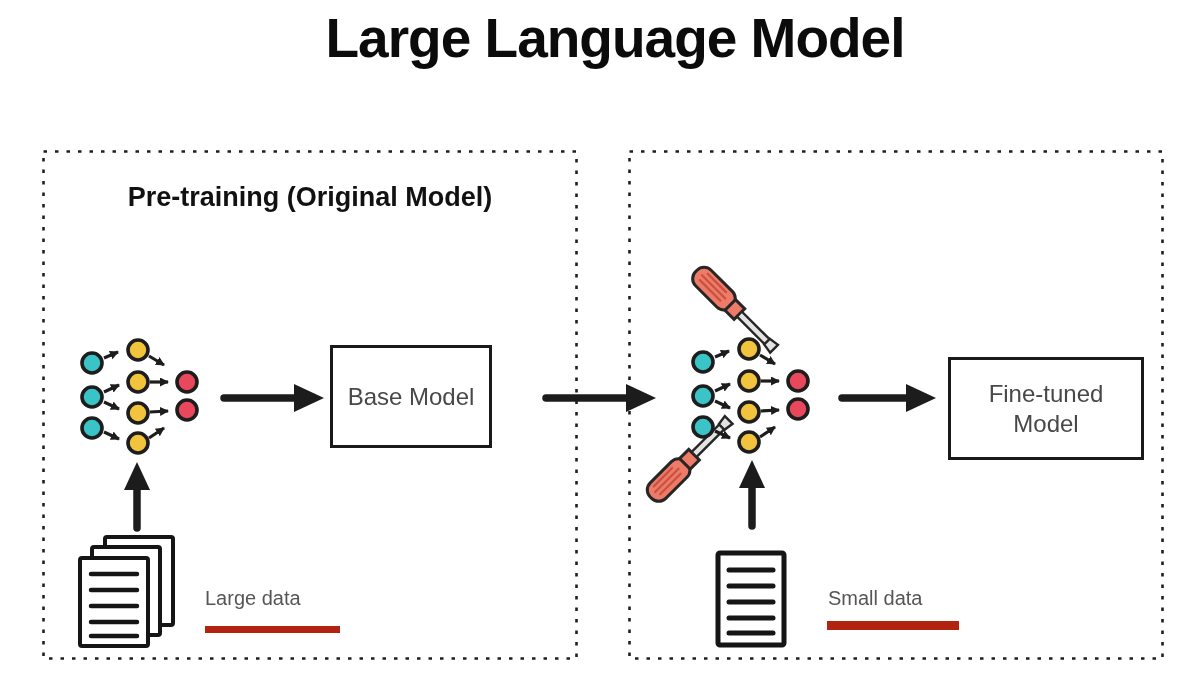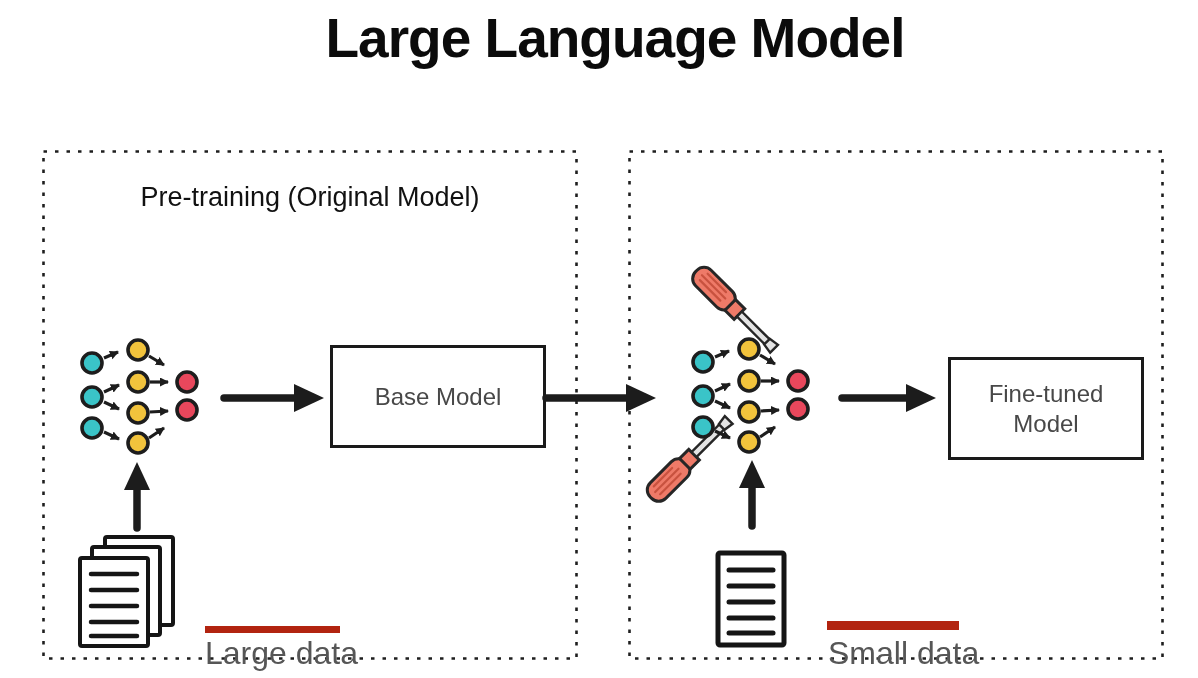--- a/index.html
+++ b/index.html
@@ -10,31 +10,31 @@
   .title{
     position:absolute;left:16px;top:6px;width:1198px;text-align:center;
     font-size:55px;font-weight:700;letter-spacing:-1px;color:#0b0b0b;margin:0;
   }
   .panel{position:absolute;width:536px;height:510px;}
   .panel.left{left:42px;top:150px;}
   .panel.right{left:628px;top:150px;}
   .panel-border{position:absolute;left:0;top:0;}
   .panel-heading{
     position:absolute;left:0;top:32px;width:100%;text-align:center;
-    font-size:27px;font-weight:400;color:#111;
+    font-size:27px;font-weight:700;color:#111;
   }
   .abs{position:absolute;}
   .model-box{
     position:absolute;box-sizing:border-box;border:3px solid #1a1a1a;background:#fff;
     display:flex;align-items:center;justify-content:center;text-align:center;
     font-size:24px;color:var(--box-text,#484848);
   }
   .model-box .wrap{display:block;width:160px;line-height:1.22;}
   .data-label{
-    position:absolute;font-size:32px;color:var(--label-gray,#565656);white-space:nowrap;margin-top:48px;
+    position:absolute;font-size:20px;color:var(--label-gray,#565656);white-space:nowrap;
   }
   .red-underline{position:absolute;background:var(--underline-red,#b22410);}
   svg{display:block;}
 </style>
 </head>
 <body>
 
 <div class="stage">
 
   <svg width="0" height="0" style="position:absolute" aria-hidden="true">
@@ -118,21 +118,21 @@
 
   <svg class="abs" style="left:60px;top:320px" width="160" height="140">
     <use href="#neural-net"></use>
   </svg>
 
   <svg class="abs" style="left:220px;top:382px" width="108" height="32">
     <line x1="4" y1="16" x2="78" y2="16" stroke="#1c1c1c" stroke-width="7.5" stroke-linecap="round"></line>
     <polygon points="74,2 104,16 74,30" fill="#1c1c1c"></polygon>
   </svg>
 
-  <div class="model-box" style="left:330px;top:345px;width:216px;height:103px">
+  <div class="model-box" style="left:330px;top:345px;width:162px;height:103px">
     <span>Base Model</span>
   </div>
 
   <svg class="abs" style="left:120px;top:460px" width="34" height="72">
     <line x1="17" y1="68" x2="17" y2="26" stroke="#1c1c1c" stroke-width="7.5" stroke-linecap="round"></line>
     <polygon points="17,2 30,30 4,30" fill="#1c1c1c"></polygon>
   </svg>
 
   <svg class="abs" style="left:72px;top:534px" width="108" height="116">
     <use href="#doc-stack"></use>

